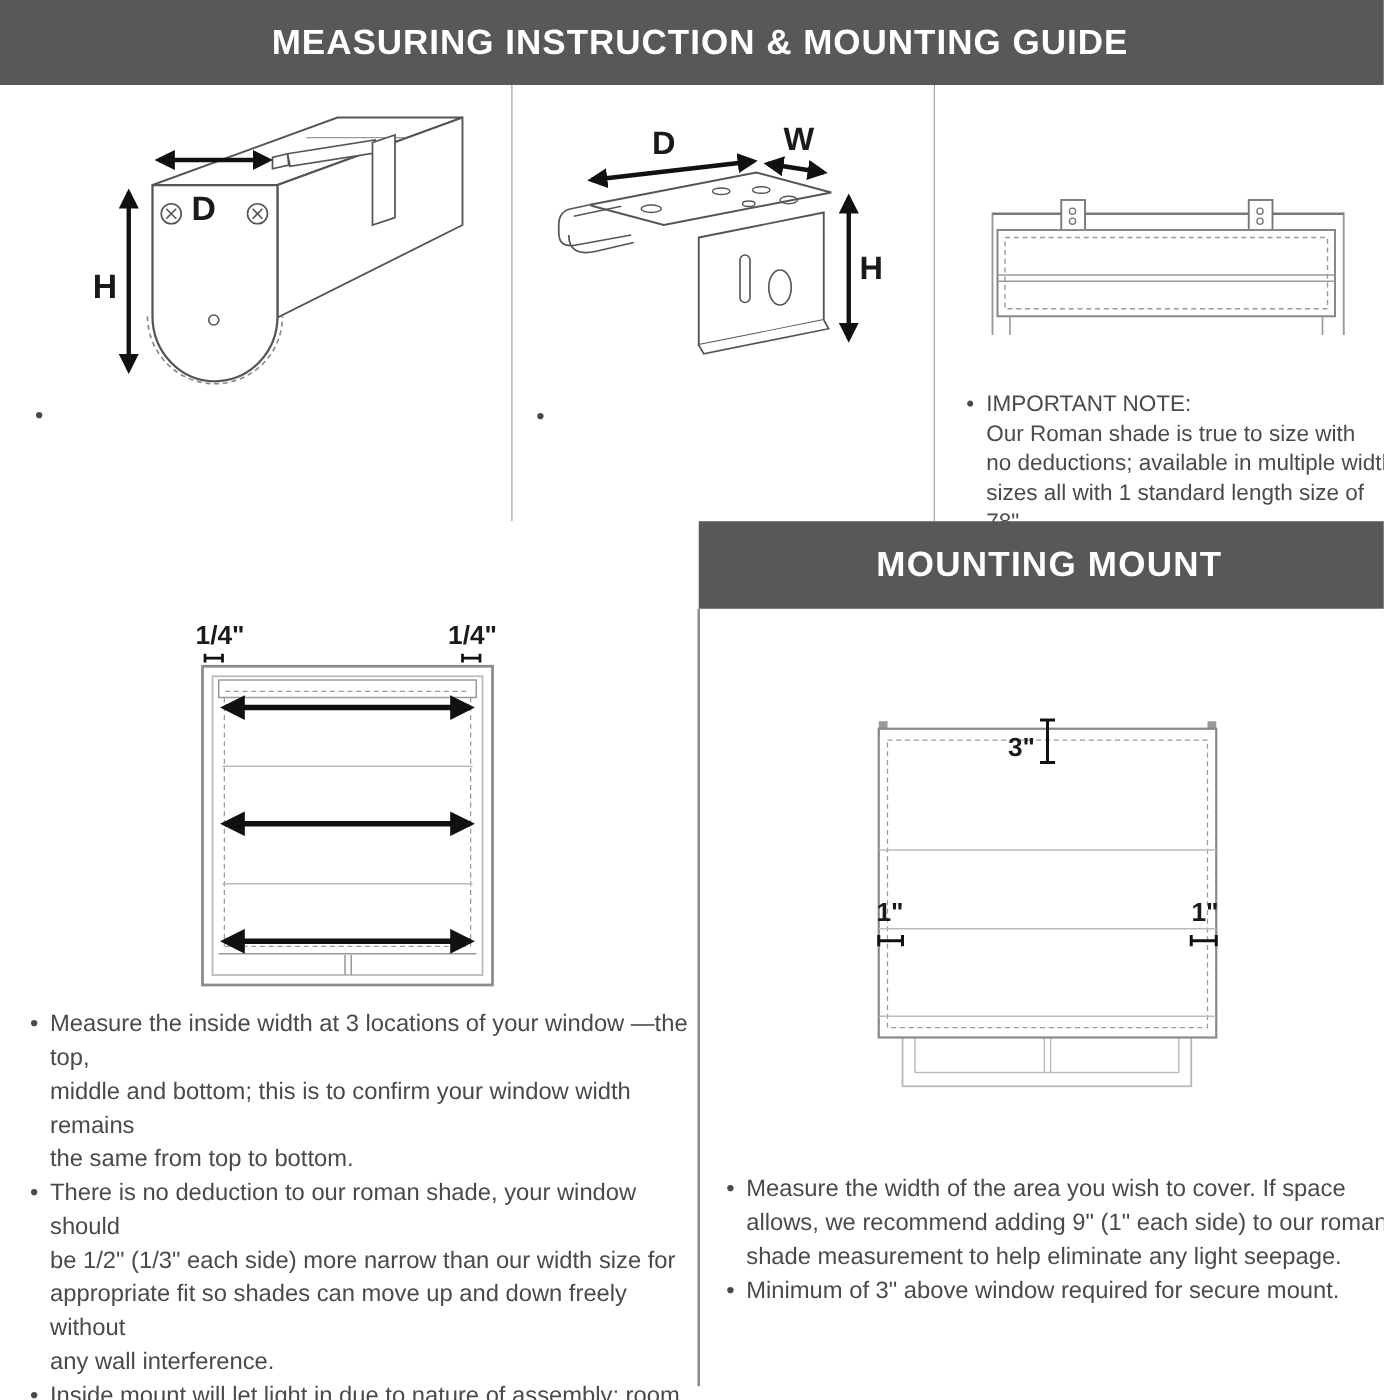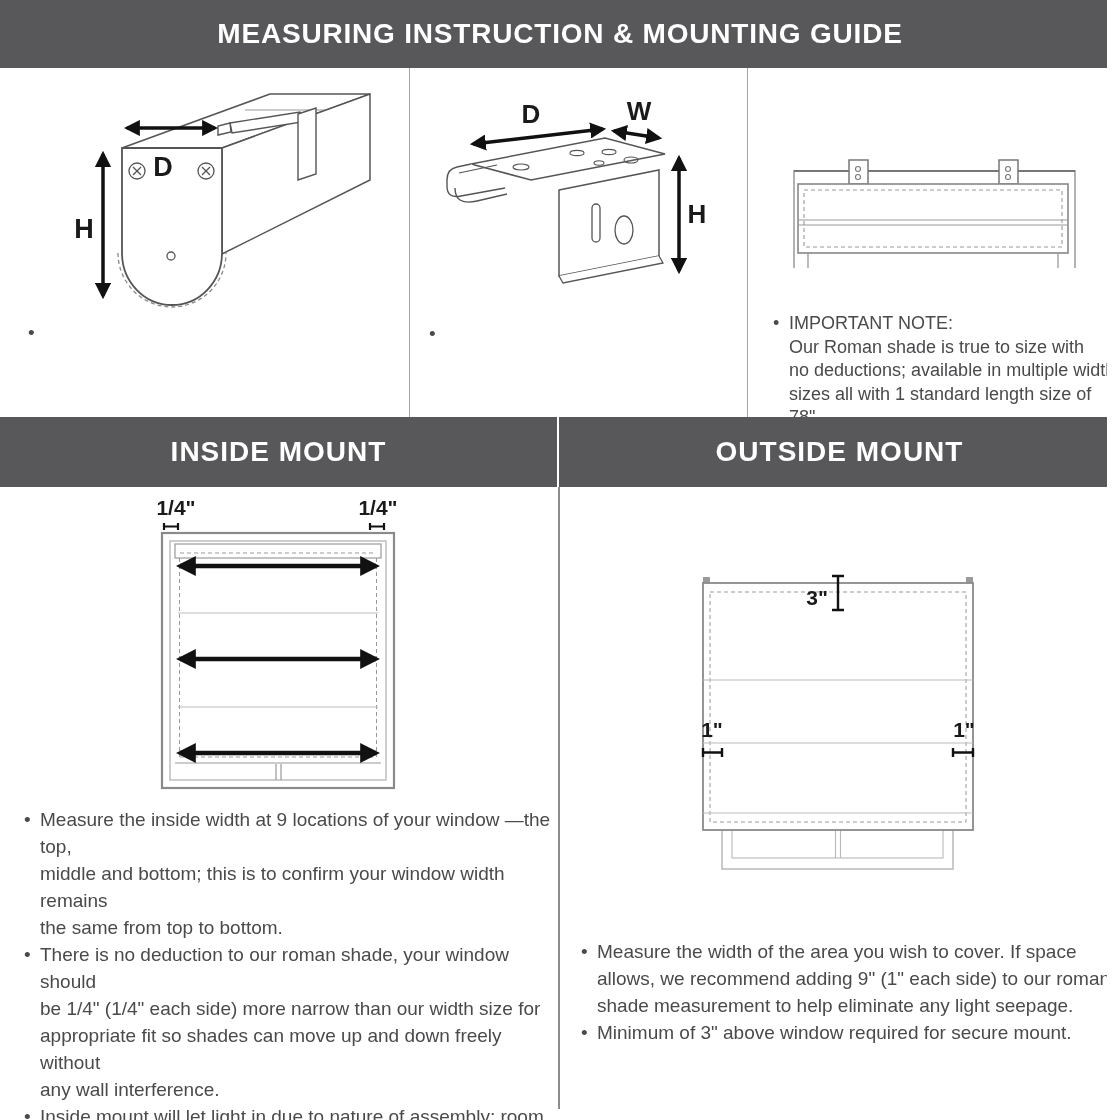--- a/index.html
+++ b/index.html
@@ -148,25 +148,22 @@
   <div class="bullets bl-p3">
       <div class="b-row">
         <span class="dot">•</span>
         <span class="btxt">IMPORTANT NOTE:
 Our Roman shade is true to size with
 no deductions; available in multiple width
 sizes all with 1 standard length size of 78".</span>
       </div>
     </div>
 
-  <div class="mount-bar left">
-    <span>INSIDE MOUNT</span>
-  </div>
   <div class="mount-bar right">
-    <span>OUTSIDE MOUNT</span>
+    <span>MOUNTING MOUNT</span>
   </div>
   <div class="vdiv d3"></div>
 
   <svg class="svg-abs" style="left:0;top:487px" width="558" height="330" viewBox="0 0 558 330">
     <defs>
       <marker id="ahin" viewBox="0 0 10 10" refX="8" refY="5" markerWidth="4.4" markerHeight="4.4" orient="auto-start-reverse">
         <path d="M0,0L10,5L0,10z" fill="#111"></path>
       </marker>
     </defs>
 
@@ -215,28 +212,28 @@
 
     <text x="152" y="250" font-size="21" text-anchor="middle">1"</text>
     <path d="M143,261 v9 M143,265.5 H162 M162,261 v9" stroke="#111" stroke-width="2.4" fill="none"></path>
     <text x="404" y="250" font-size="21" text-anchor="middle">1"</text>
     <path d="M393,261 v9 M393,265.5 H413 M413,261 v9" stroke="#111" stroke-width="2.4" fill="none"></path>
   </svg>
 
   <div class="bullets bl-in">
       <div class="b-row">
         <span class="dot">•</span>
-        <span class="btxt">Measure the inside width at 9 locations of your window —the top,
+        <span class="btxt">Measure the inside width at 3 locations of your window —the top,
 middle and bottom; this is to confirm your window width remains
 the same from top to bottom.</span>
       </div>
       <div class="b-row">
         <span class="dot">•</span>
         <span class="btxt">There is no deduction to our roman shade, your window should
-be 1/4" (1/4" each side) more narrow than our width size for
+be 1/2" (1/3" each side) more narrow than our width size for
 appropriate fit so shades can move up and down freely without
 any wall interference.</span>
       </div>
       <div class="b-row">
         <span class="dot">•</span>
         <span class="btxt">Inside mount will let light in due to nature of assembly; room
 darkening will not be as effective as outside mount.</span>
       </div>
     </div>
   <div class="bullets bl-out">

